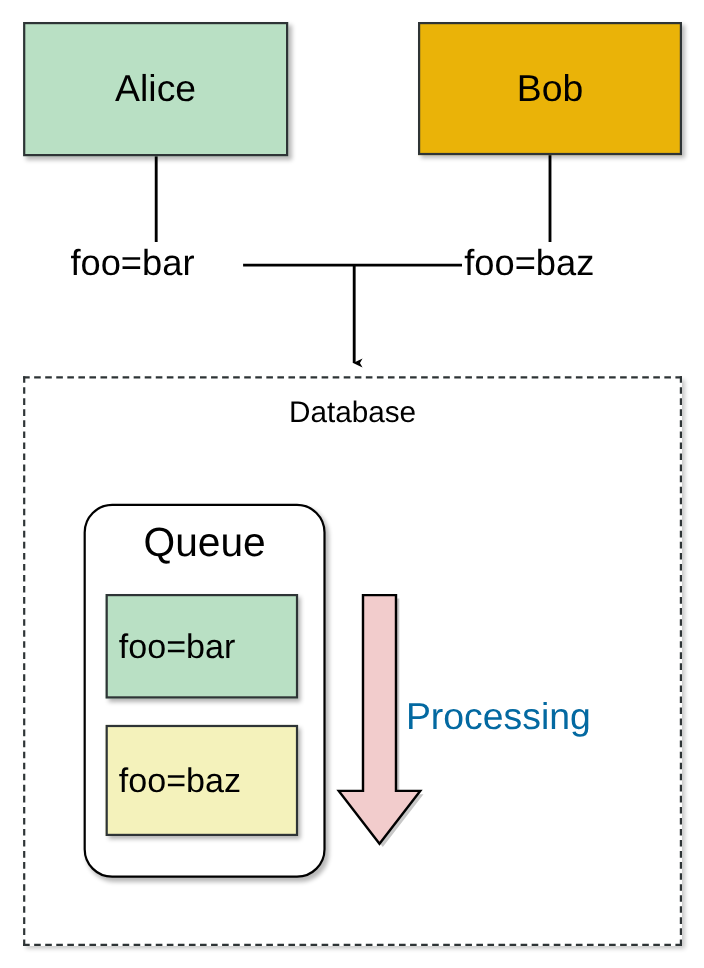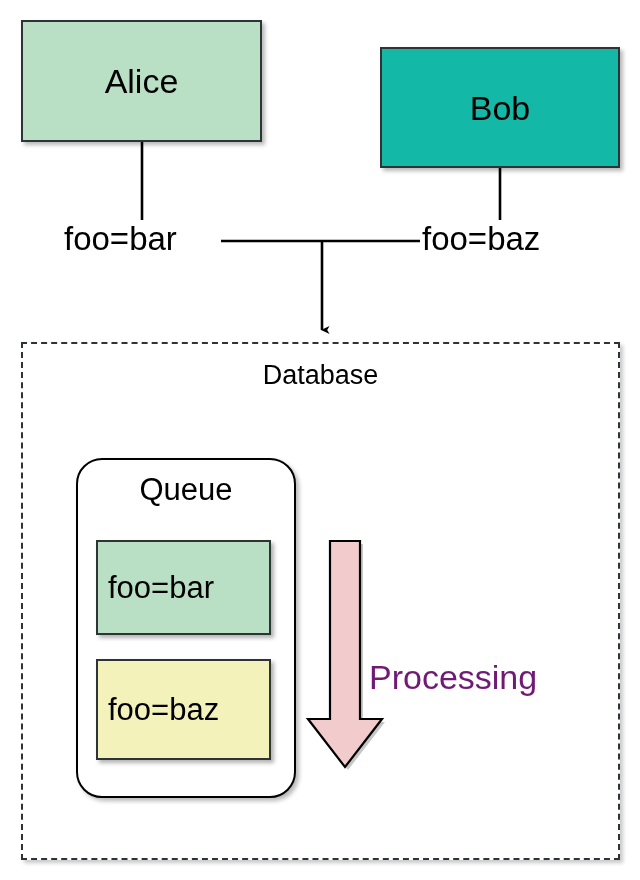--- a/index.html
+++ b/index.html
@@ -100,21 +100,21 @@
     border-radius: 26px;
     background: #ffffff;
     box-shadow: 3px 3px 4px rgba(0,0,0,0.28);
   }
   #queue-title {
     position: absolute;
     left: 0;
     top: 14px;
     width: 100%;
     text-align: center;
-    font-size: 31px;
+    font-size: 37px;
     color: #000000;
     line-height: 1;
   }
   .queue-item {
     position: absolute;
     box-sizing: border-box;
     border: 2px solid #2e3436;
     display: flex;
     align-items: center;
     justify-content: flex-start;
@@ -135,23 +135,23 @@
   }
   #queue-item-1 {
     left: 96px;
     top: 659px;
     width: 175px;
     height: 101px;
   }
   #processing-label {
     position: absolute;
     left: 369px;
-    top: 660px;
+    top: 635px;
     font-size: 34px;
-    color: #701a75;
+    color: #0369a1;
     line-height: 1;
     white-space: nowrap;
   }
 </style>
 </head>
 <body>
 
 <div id="canvas">
 
   <svg class="svg-layer" viewBox="0 0 640 880" xmlns="http://www.w3.org/2000/svg">
@@ -167,21 +167,21 @@
 
     <line x1="221" y1="241" x2="421" y2="241" stroke="#000000" stroke-width="2.6"></line>
 
     <line x1="322" y1="241" x2="322" y2="330" stroke="#000000" stroke-width="2.6" marker-end="url(#arrowhead)"></line>
   </svg>
 
   <div class="node-box" id="alice-box" style="background:#b9e0c4;">
     <span class="node-label">Alice</span>
   </div>
 
-  <div class="node-box" id="bob-box" style="background:#14b8a6;margin-top:27px;">
+  <div class="node-box" id="bob-box" style="background:#eab308;">
     <span class="node-label">Bob</span>
   </div>
 
   <div class="edge-label" id="label-foo-bar">foo=bar</div>
   <div class="edge-label" id="label-foo-baz">foo=baz</div>
 
   <div id="database-container">
     <div id="database-title">Database</div>
   </div>
 

